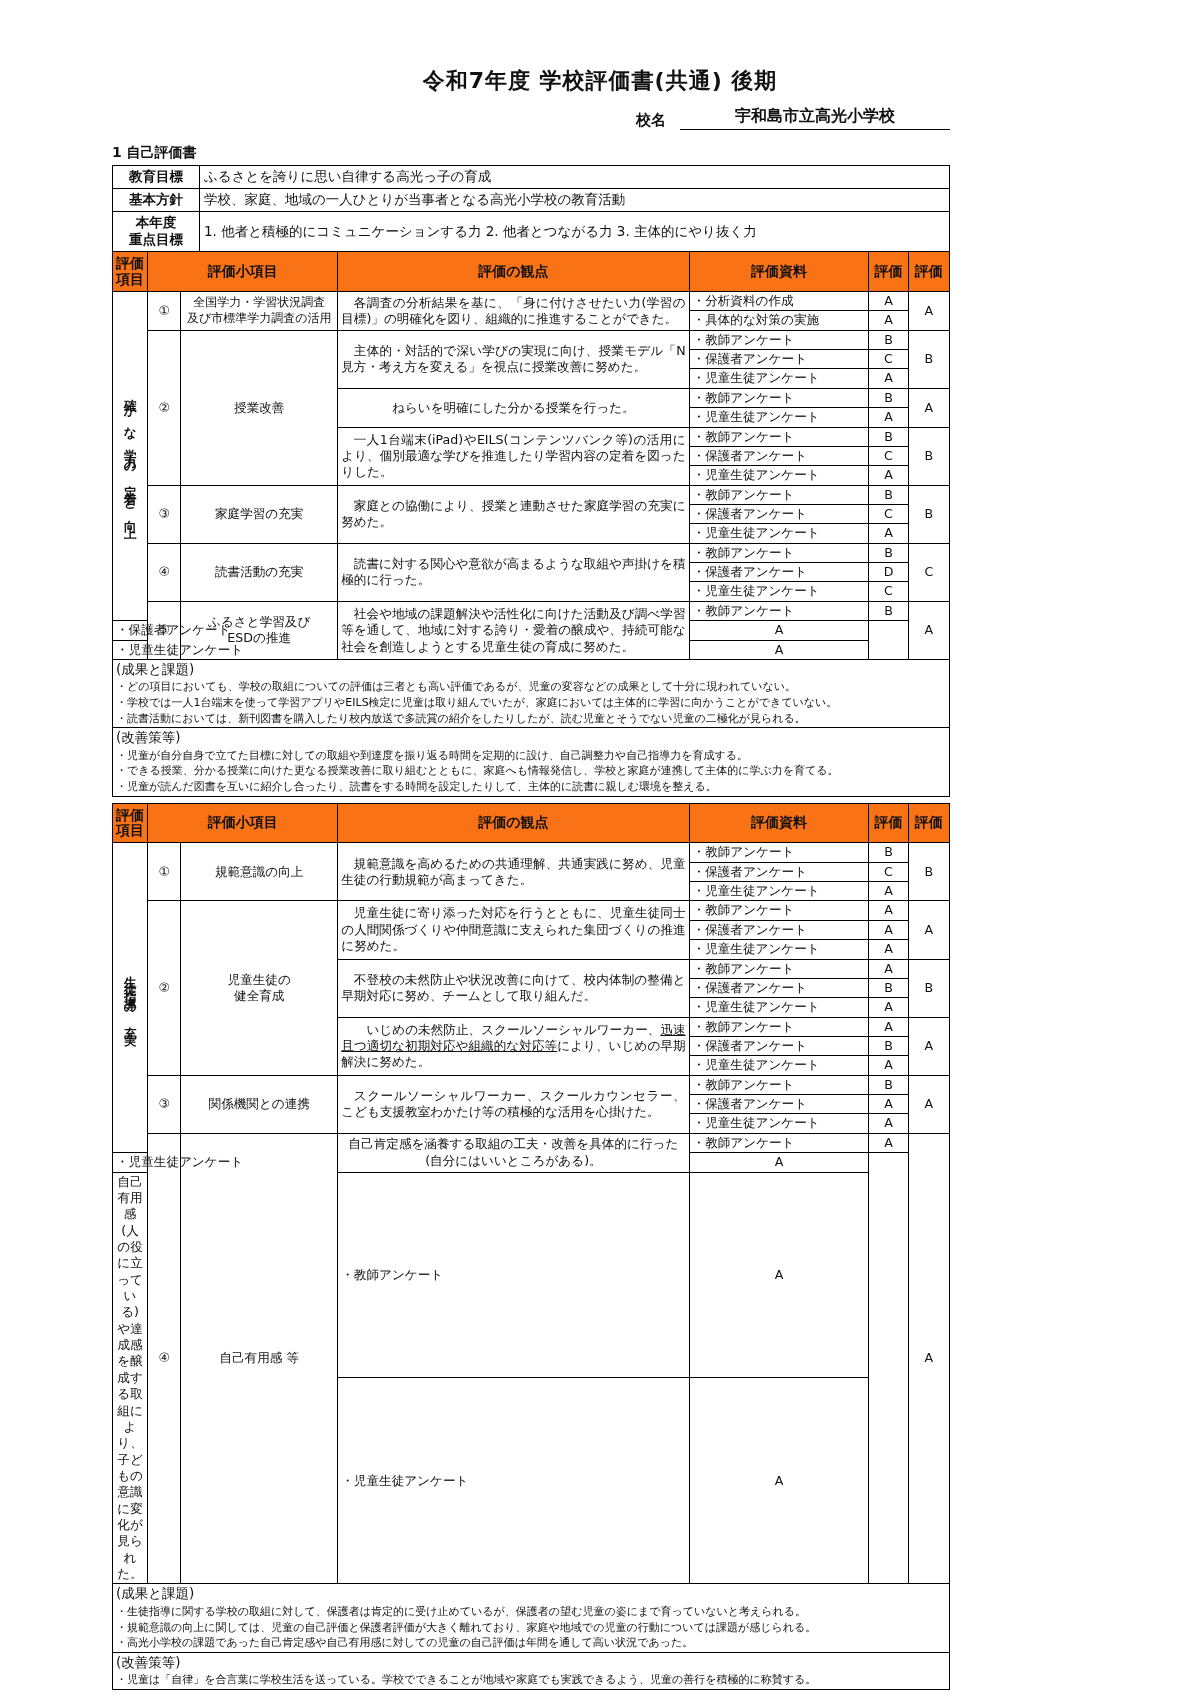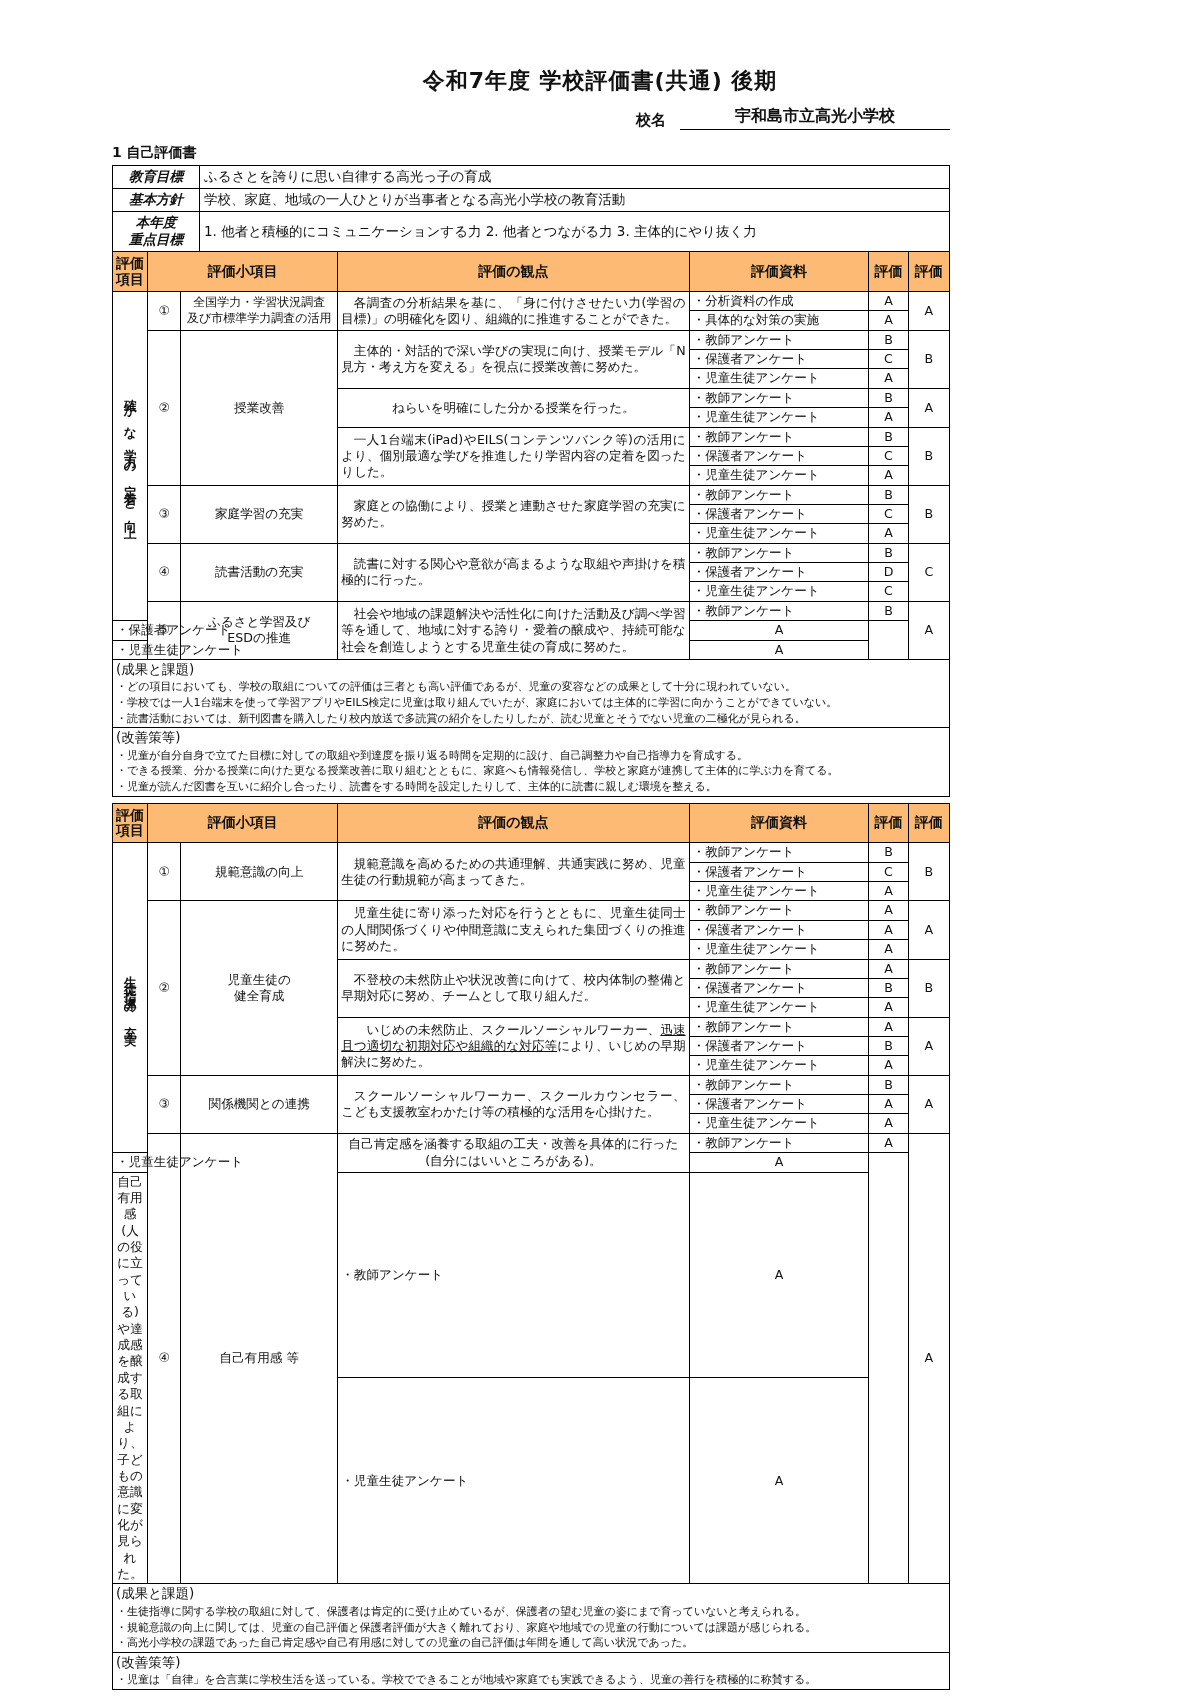--- a/index.html
+++ b/index.html
@@ -39,35 +39,35 @@
   }
   .sheet td,.sheet th{
     border:1px solid #000;
     font-size:13.5px;
     padding:2px 4px;
     vertical-align:middle;
     line-height:1.32;
   }
   .lbl{
     text-align:center;font-weight:bold;font-size:14px;
-    width:78px;line-height:1.15;font-style:italic;
+    width:78px;line-height:1.15;
   }
   .freetext{font-size:14px;padding-left:7px;}
 
   
   .grid{width:838px;margin-left:112px;border:1.6px solid #000;}
   .grid td,.grid th{
     border:1px solid #000;
     font-size:12.6px;
     vertical-align:middle;
     line-height:1.3;
     padding:1px 3px;
   }
   .grid thead th{
-    background:#fdba74;
+    background:#f97316;
     font-weight:bold;
     font-size:14px;
     text-align:center;
     padding:4px 2px;
     line-height:1.1;
   }
   .c-axis{width:34px;}
   .c-no{width:32px;}
   .c-sub{width:152px;}
   .c-view{width:340px;}

